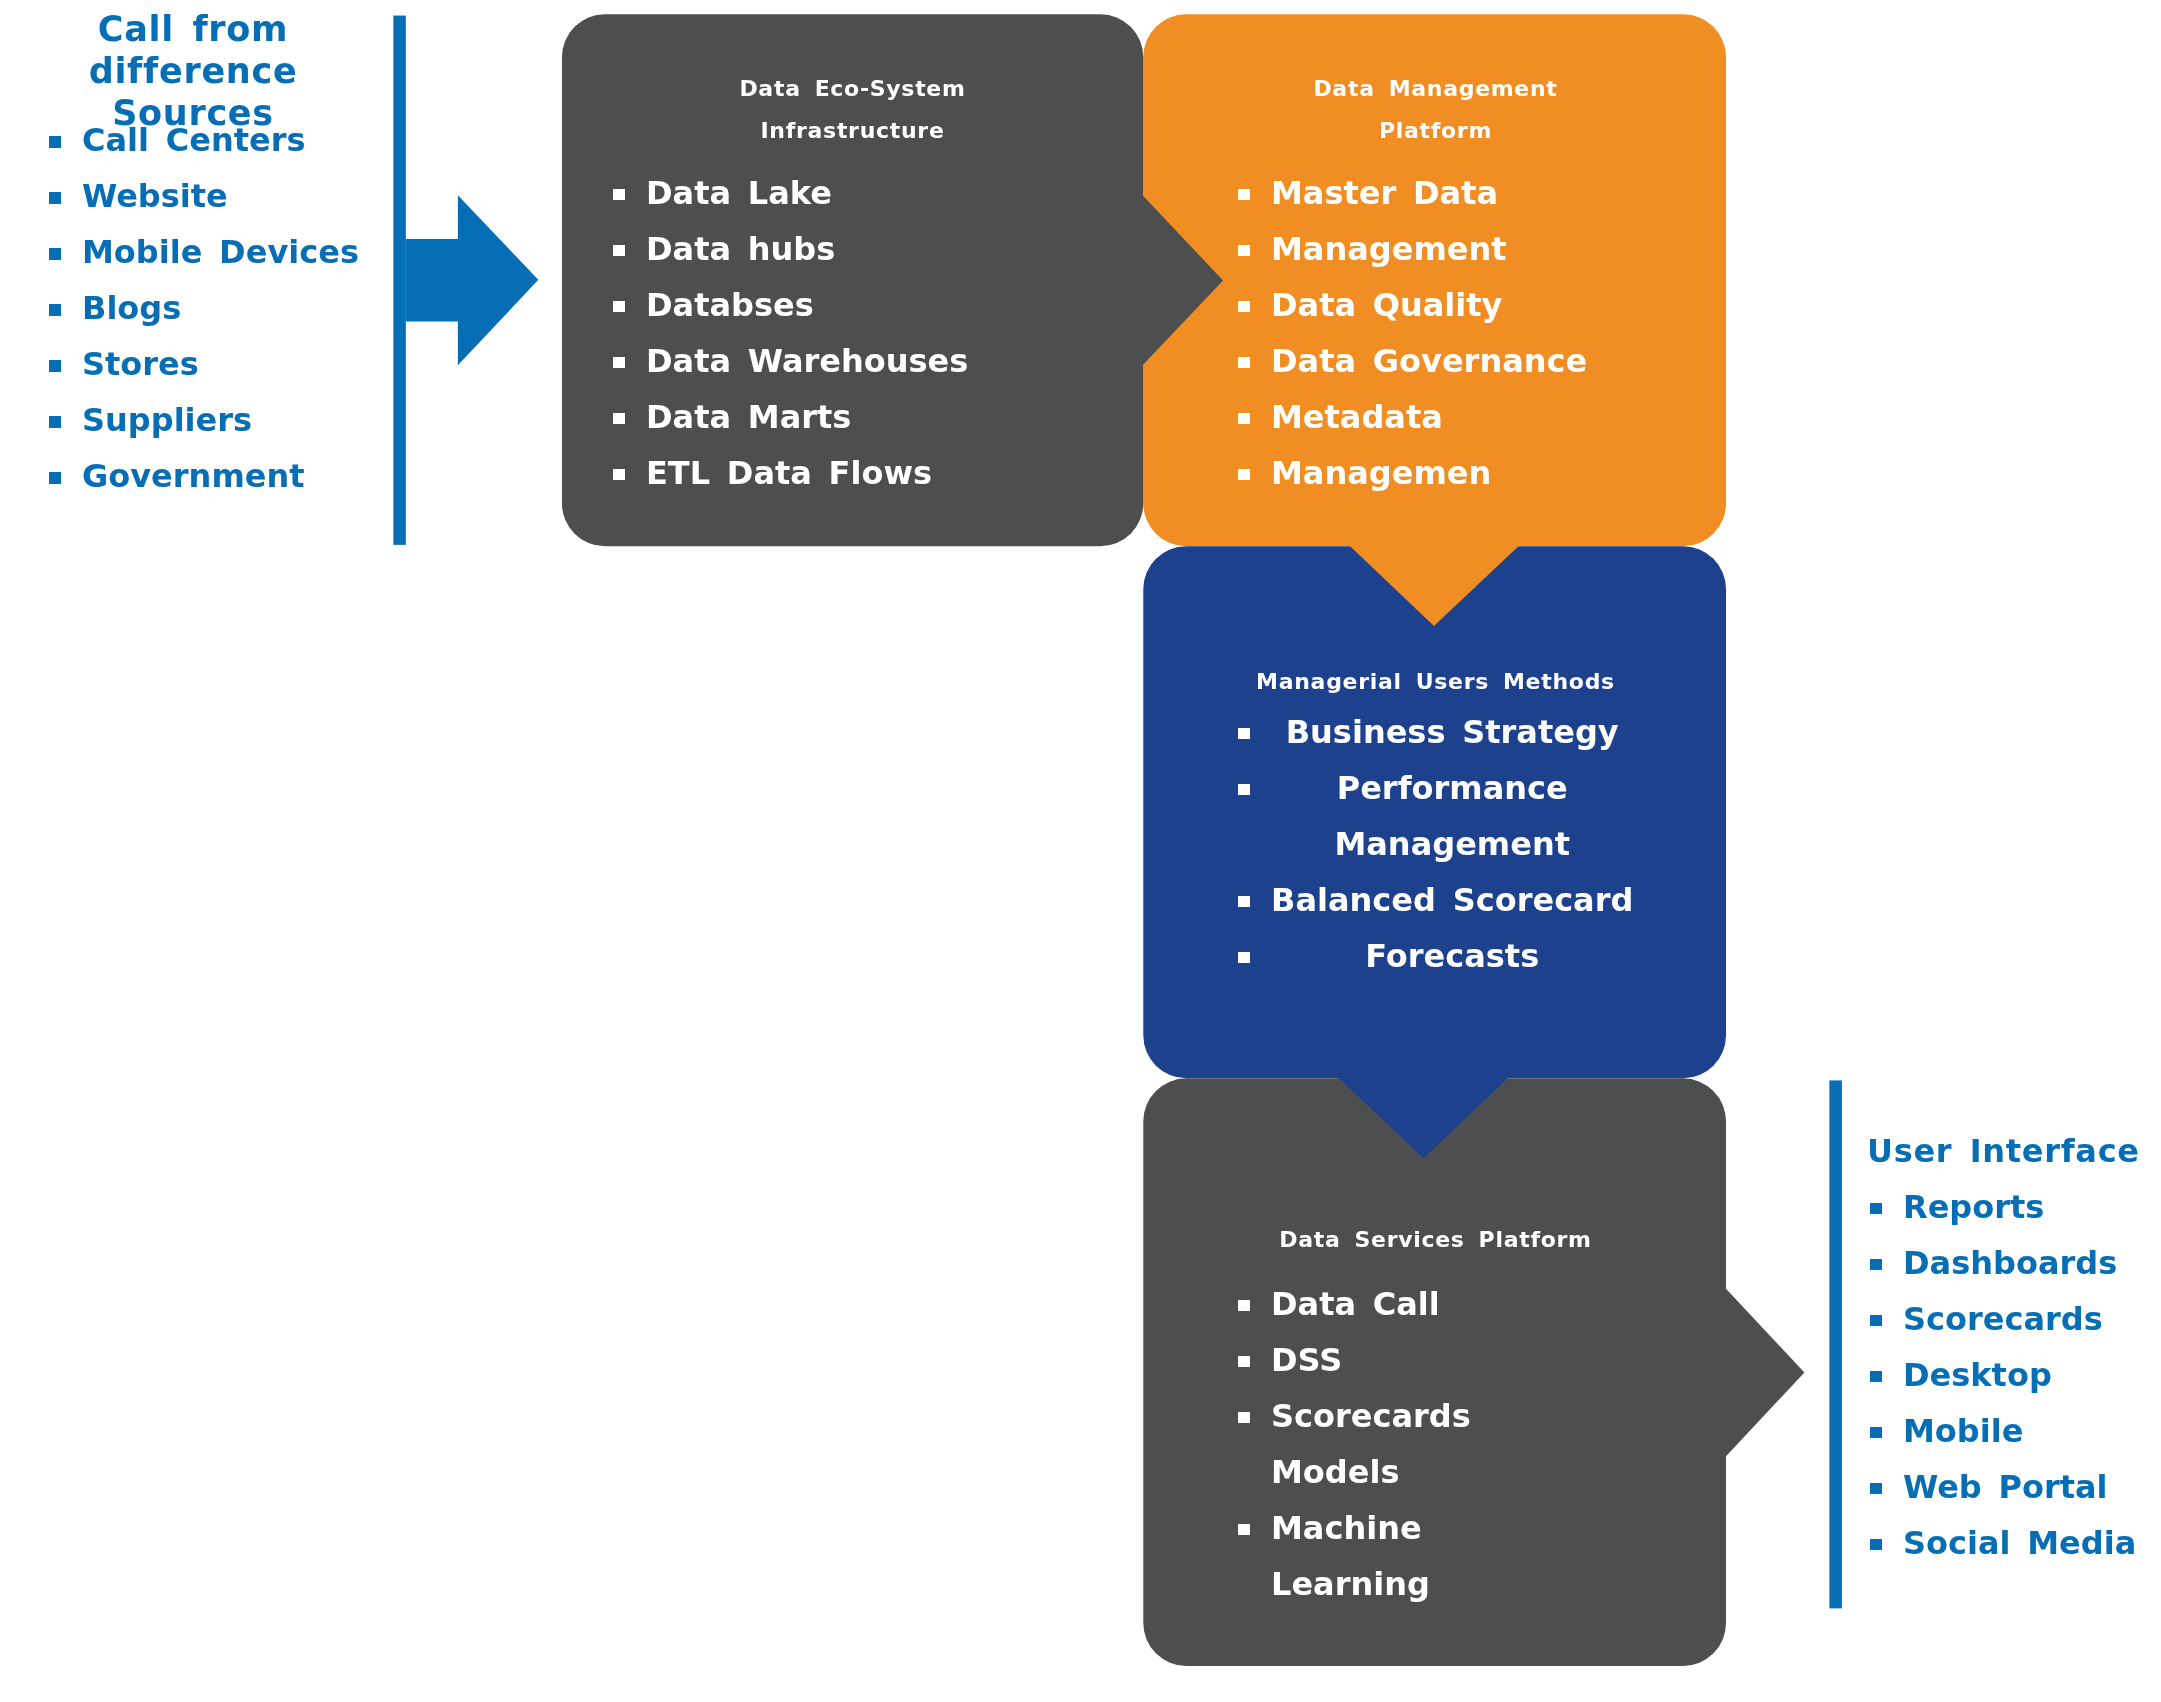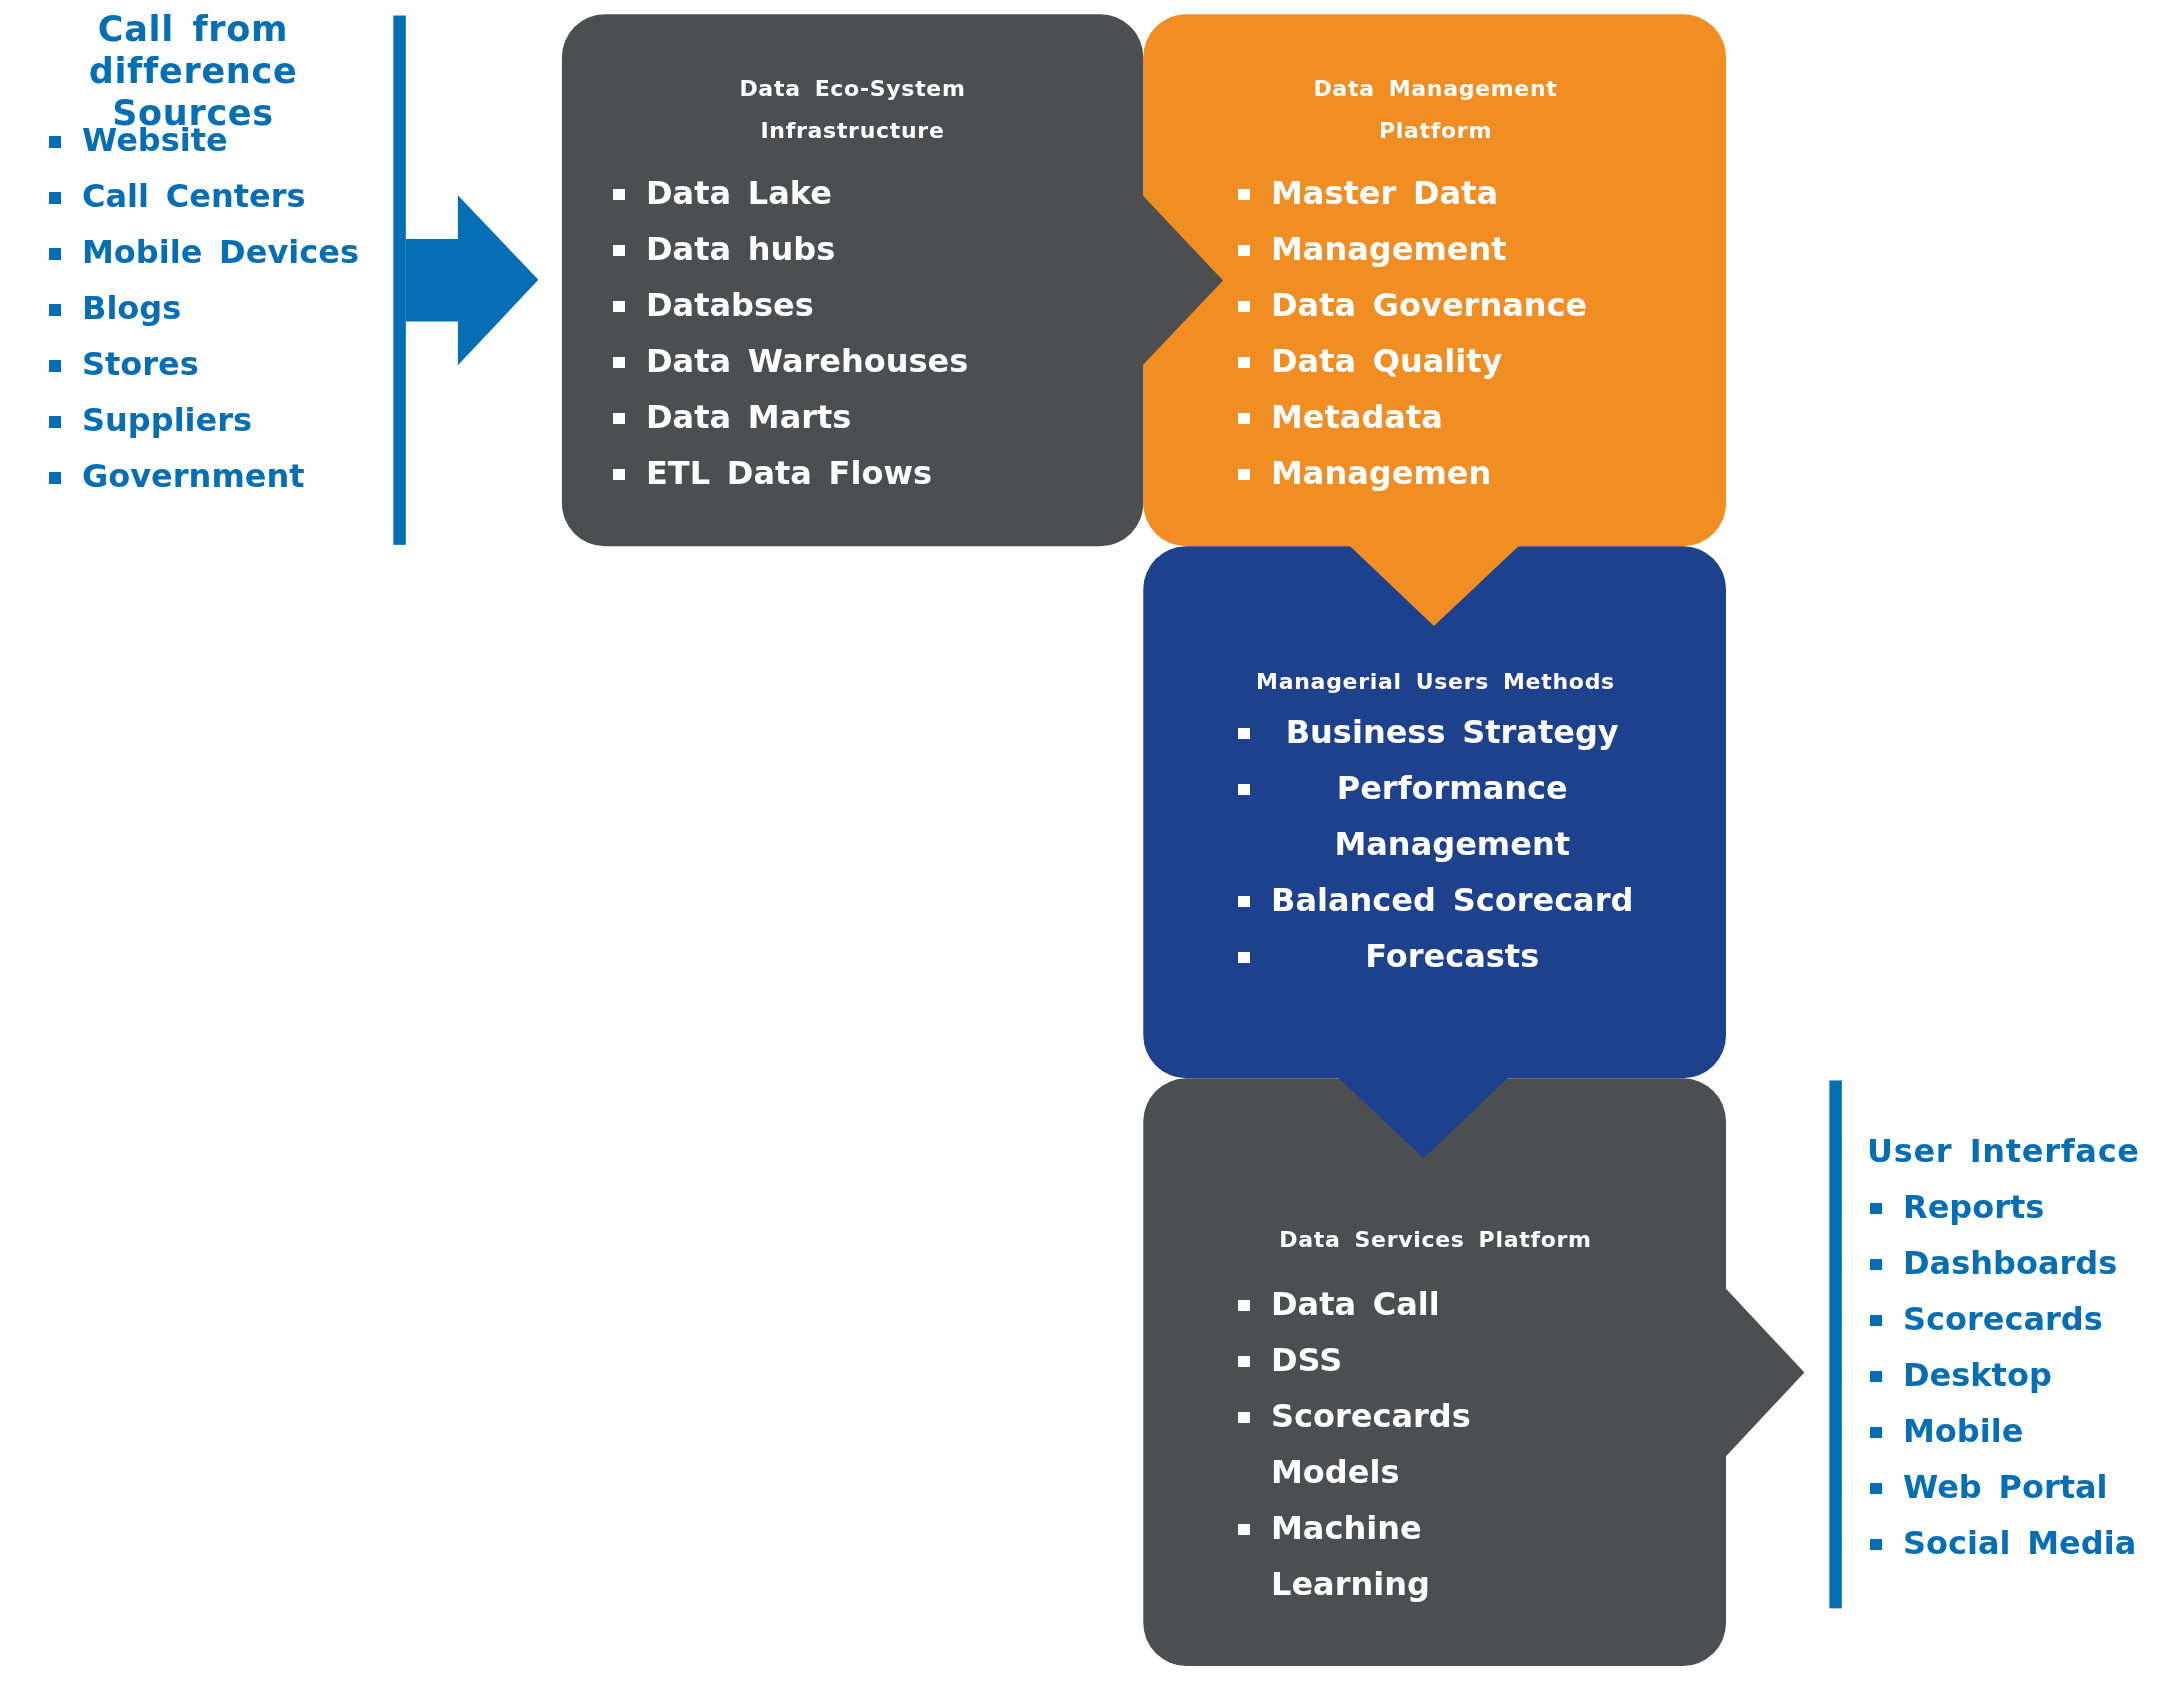--- a/index.html
+++ b/index.html
@@ -44,22 +44,22 @@
 
   <rect x="2637" y="1557" width="18" height="761" fill="#066eb4"></rect>
 </svg>
 
 <div class="abs blue-text" style="left:0; top:8.3px; width:386px;">
   <div class="title" style="font-size:35px;">
     <div>Call from difference</div>
     <div>Sources</div>
   </div>
   <ul class="blist" style="position:absolute; left:49px; top:104px;">
+    <li><span class="sq sq-blue"></span><span>Call Centers</span></li>
     <li><span class="sq sq-blue"></span><span>Website</span></li>
-    <li><span class="sq sq-blue"></span><span>Call Centers</span></li>
     <li><span class="sq sq-blue"></span><span>Mobile Devices</span></li>
     <li><span class="sq sq-blue"></span><span>Blogs</span></li>
     <li><span class="sq sq-blue"></span><span>Stores</span></li>
     <li><span class="sq sq-blue"></span><span>Suppliers</span></li>
     <li><span class="sq sq-blue"></span><span>Government</span></li>
   </ul>
 </div>
 
 <div class="abs white-text" style="left:562px; top:68px; width:581px;">
   <div class="title">
@@ -77,22 +77,22 @@
 </div>
 
 <div class="abs white-text" style="left:1144px; top:68px; width:583px;">
   <div class="title">
     <div>Data Management</div>
     <div>Platform</div>
   </div>
   <ul class="blist" style="position:absolute; left:94px; top:97px;">
     <li><span class="sq sq-white"></span><span>Master Data</span></li>
     <li><span class="sq sq-white"></span><span>Management</span></li>
+    <li><span class="sq sq-white"></span><span>Data Quality</span></li>
     <li><span class="sq sq-white"></span><span>Data Governance</span></li>
-    <li><span class="sq sq-white"></span><span>Data Quality</span></li>
     <li><span class="sq sq-white"></span><span>Metadata</span></li>
     <li><span class="sq sq-white"></span><span>Managemen</span></li>
   </ul>
 </div>
 
 <div class="abs white-text" style="left:1144px; top:661px; width:583px;">
   <div class="title">Managerial Users Methods</div>
   <ul class="blist" style="position:absolute; left:94px; top:43px;text-align:center;">
     <li>
         <span class="sq sq-white"></span>

